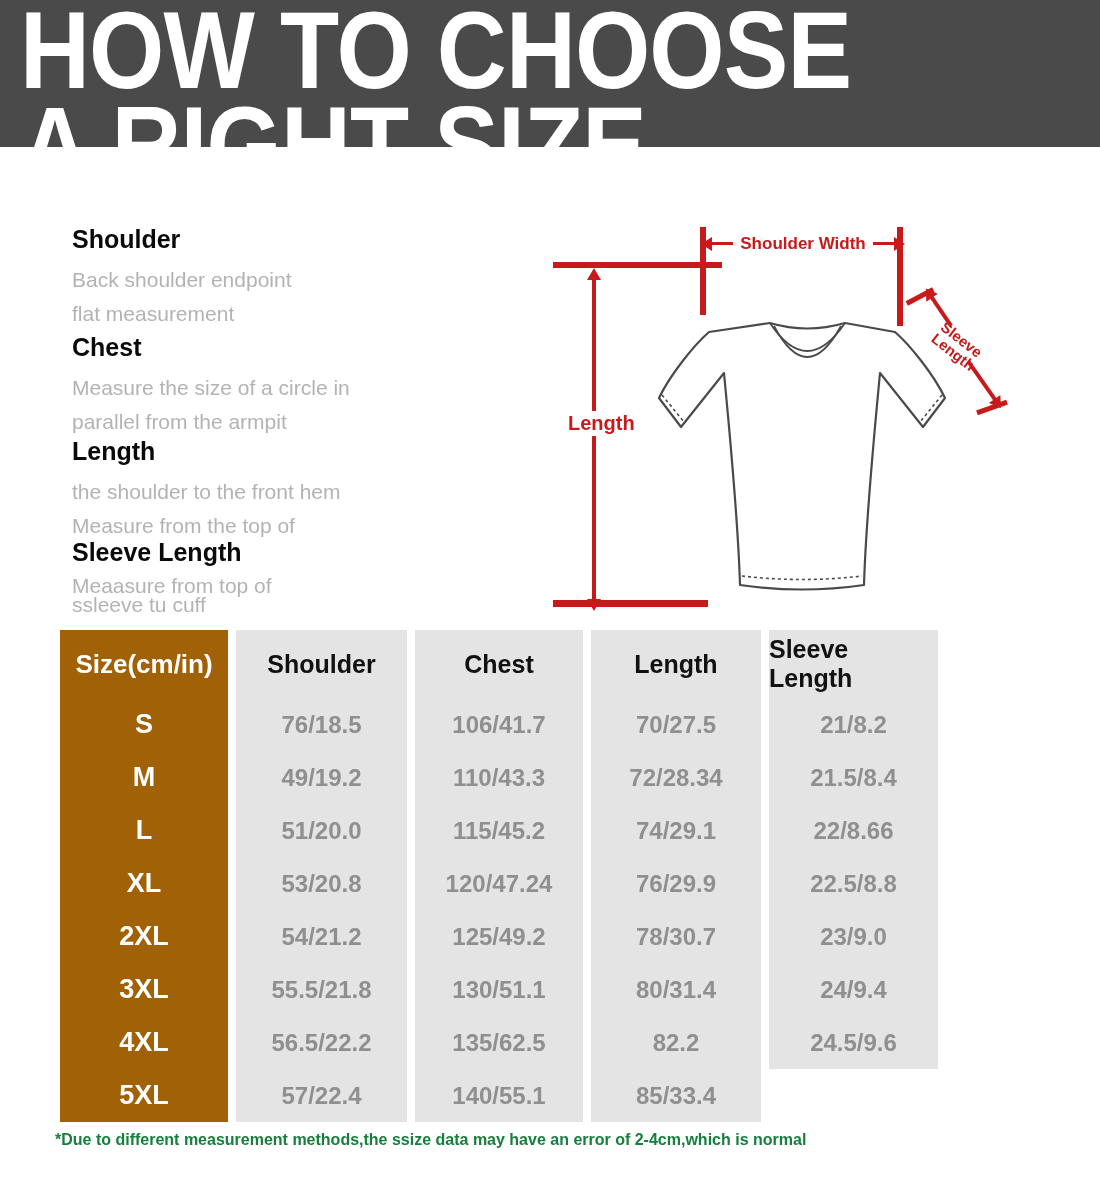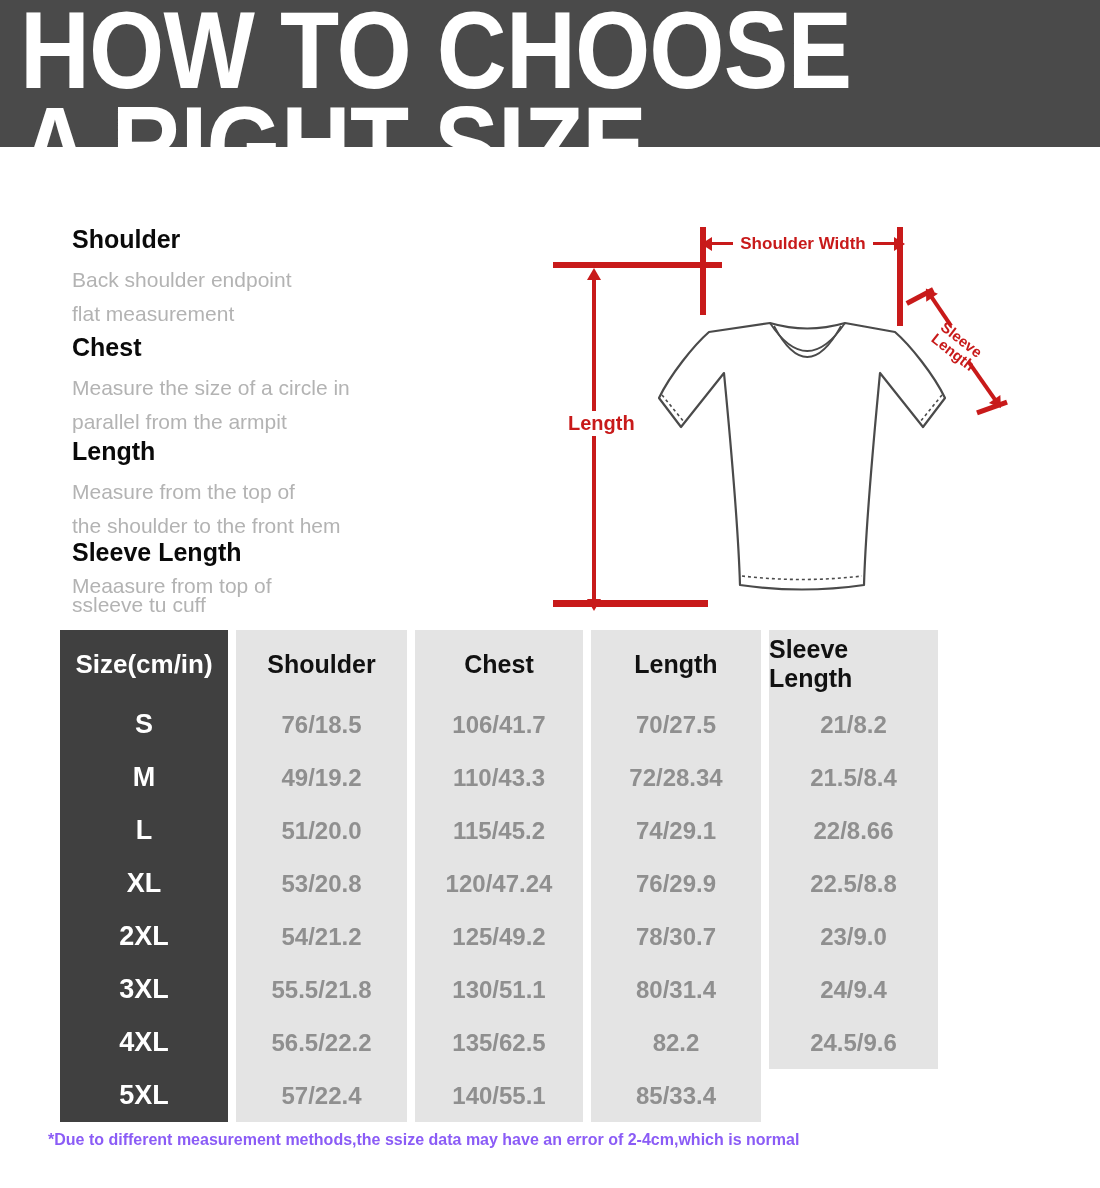--- a/index.html
+++ b/index.html
@@ -41,27 +41,27 @@
   .sleeve-label{position:absolute;left:393px;top:126px;transform:rotate(38deg);
     color:#c81a1a;font-size:15px;font-weight:700;line-height:15px;white-space:nowrap;}
   
   .size-table{
     position:absolute;left:60px;top:630px;display:grid;
     grid-template-columns:168px 171px 168px 170px 169px;
     grid-template-rows:68px repeat(8,53px);
     column-gap:8px;
   }
   .cell{display:flex;align-items:center;justify-content:center;background:#e4e4e4;}
-  .cell.dark{background:#404040;}
+  .cell.dark{background:#a16207;}
   .cell.th{font-size:25px;font-weight:700;color:#111;}
   .cell.th.dark{color:#fff;font-size:26px;}
   .cell.size{font-size:27px;font-weight:700;color:#fff;}
   .cell.val{font-size:24px;font-weight:700;color:#8f8f8f;}
   
-  .footnote{position:absolute;left:48px;top:1131px;font-size:16px;font-weight:700;color:#8b5cf6;}
+  .footnote{position:absolute;left:55px;top:1131px;font-size:16px;font-weight:700;color:#15803d;}
 </style>
 </head>
 <body>
 
 <div class="page">
 
   <div class="banner">
     <div class="banner-line l1">HOW TO CHOOSE</div>
     <div class="banner-line l2">A RIGHT SIZE</div>
   </div>
@@ -71,22 +71,22 @@
     <div class="desc">Back shoulder endpoint</div>
     <div class="desc">flat measurement</div>
   </div>
   <div class="def" style="top:333px;">
     <div class="term">Chest</div>
     <div class="desc">Measure the size of a circle in</div>
     <div class="desc">parallel from the armpit</div>
   </div>
   <div class="def" style="top:437px;">
     <div class="term">Length</div>
+    <div class="desc">the shoulder to the front hem</div>
     <div class="desc">Measure from the top of</div>
-    <div class="desc">the shoulder to the front hem</div>
   </div>
   <div class="def tight" style="top:538px;">
     <div class="term">Sleeve Length</div>
     <div class="desc">Meaasure from top of</div>
     <div class="desc">ssleeve tu cuff</div>
   </div>
 
   <div class="diagram">
 
     <div class="red-bar" style="left:13px;top:57px;width:169px;height:6px;"></div>

